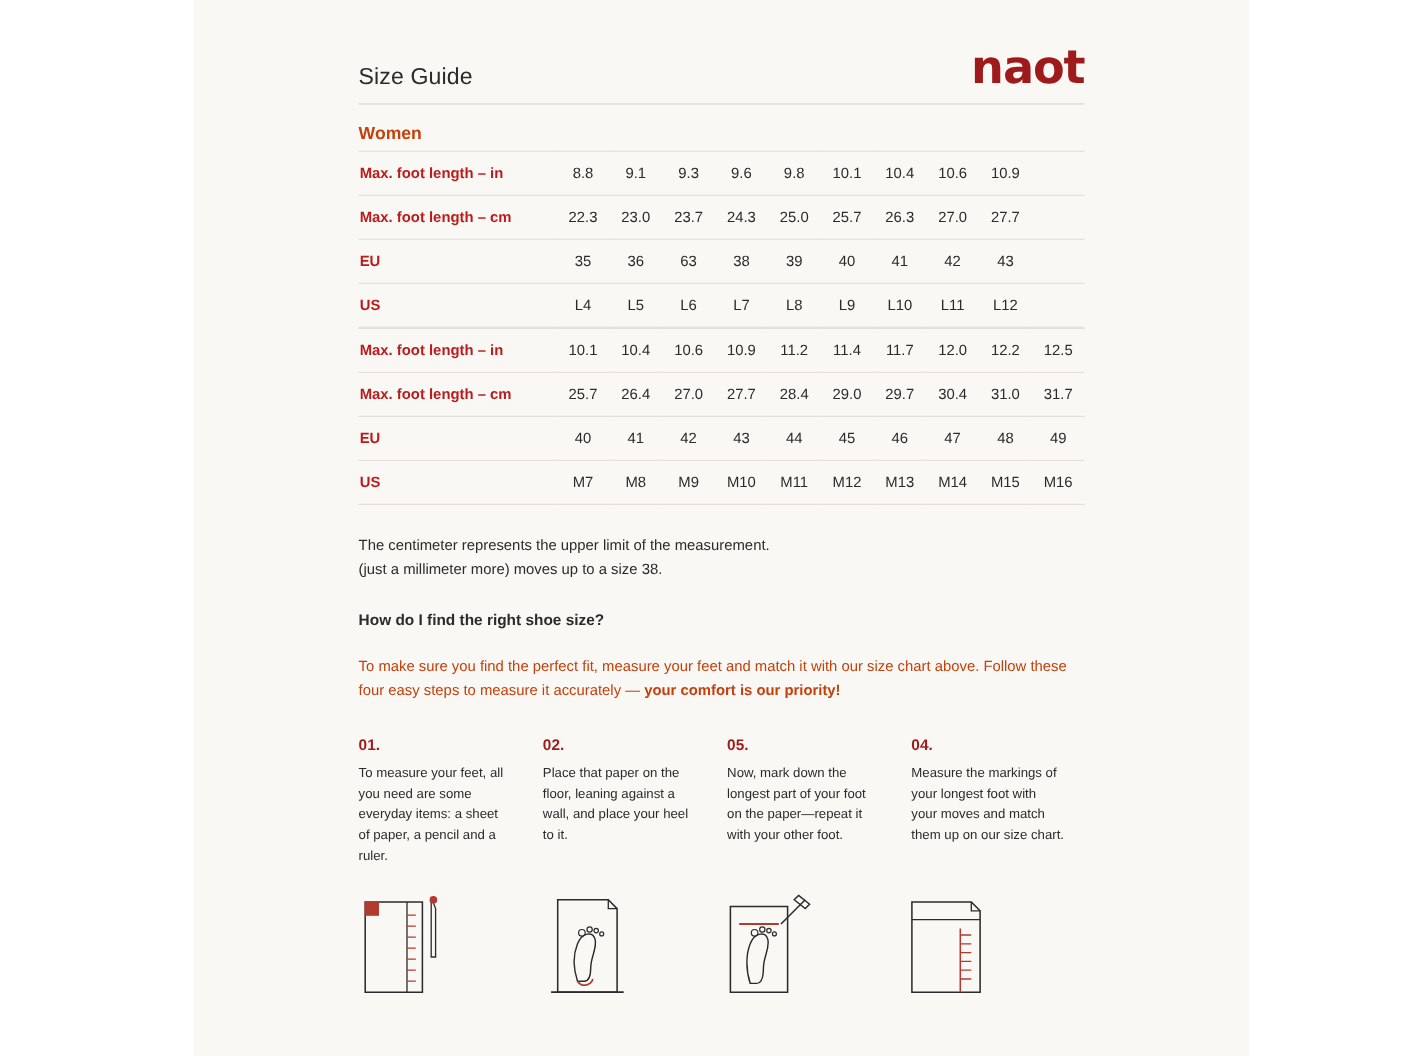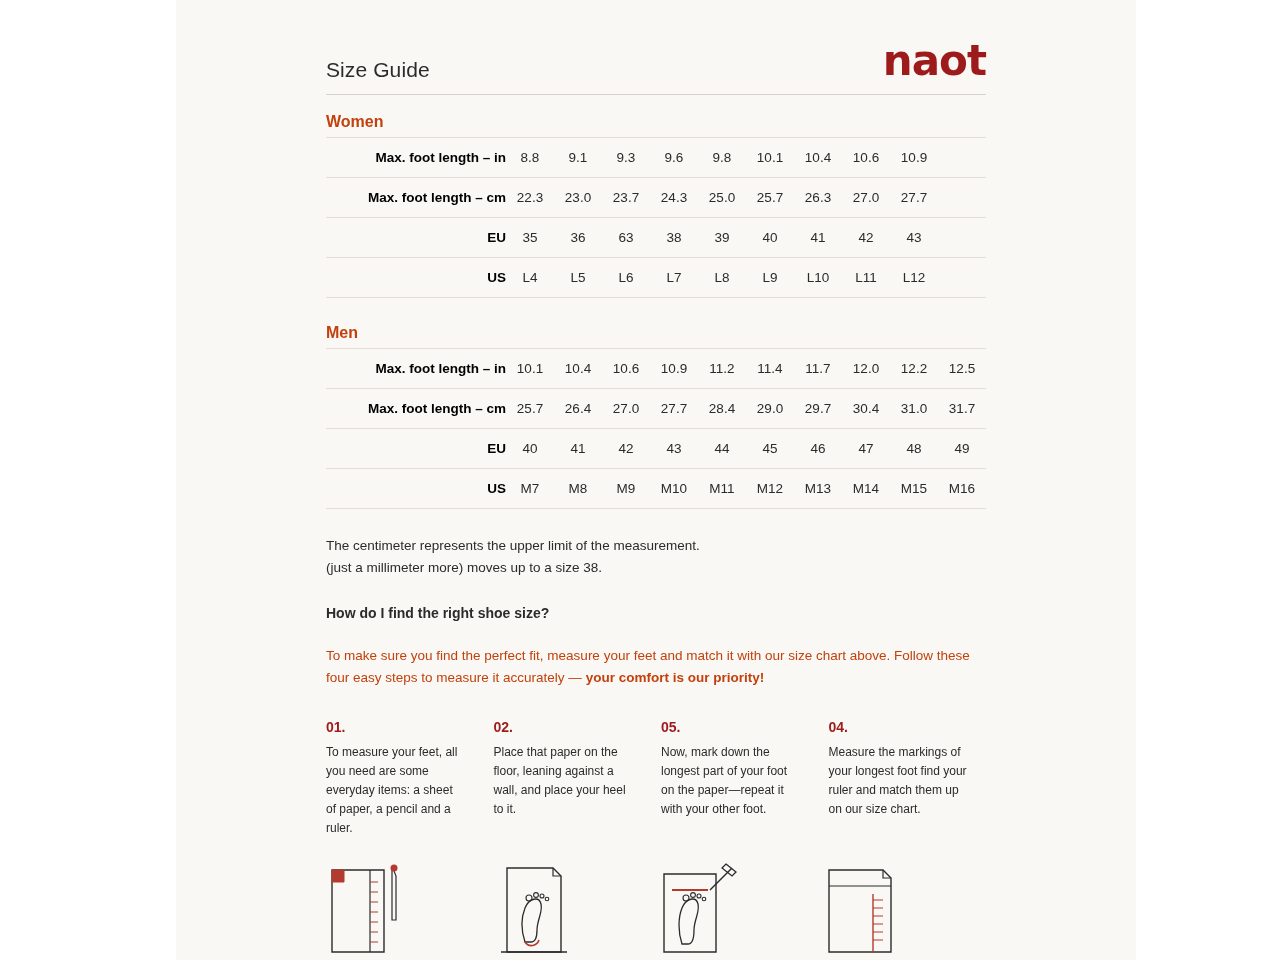--- a/index.html
+++ b/index.html
@@ -71,22 +71,22 @@
   table.size td {
     border-bottom: 1px solid #e3ddd6;
     height: 40px;
     font-size: 13.5px;
     color: #2b2b2b;
     text-align: center;
     vertical-align: middle;
     padding: 0;
   }
   table.size td.rowlabel {
-    text-align: right;
-    color: #000000;
+    text-align: left;
+    color: #b91c1c;
     font-weight: bold;
     font-size: 13.5px;
     width: 180px;
     padding-left: 1px;
   }
   table.size tr:first-child td { border-top: 1px solid #e3ddd6; }
   .note {
     margin-top: 26px;
     font-size: 13.5px;
     color: #2b2b2b;
@@ -194,21 +194,20 @@
           <td>L8</td>
           <td>L9</td>
           <td>L10</td>
           <td>L11</td>
           <td>L12</td>
           <td></td>
         </tr>
       </tbody>
         </table>
 
-      <div class="section-title" style="margin-top:26px;">Men</div>
       <table class="size">
         <tbody>
             <tr>
           <td class="rowlabel">Max. foot length – in</td>
           <td>10.1</td>
           <td>10.4</td>
           <td>10.6</td>
           <td>10.9</td>
           <td>11.2</td>
           <td>11.4</td>
@@ -277,21 +276,21 @@
         <div class="step">
           <div class="step-num">02.</div>
           <div class="step-text">Place that paper on the floor, leaning against a wall, and place your heel to it.</div>
         </div>
         <div class="step">
           <div class="step-num">05.</div>
           <div class="step-text">Now, mark down the longest part of your foot on the paper—repeat it with your other foot.</div>
         </div>
         <div class="step">
           <div class="step-num">04.</div>
-          <div class="step-text">Measure the markings of your longest foot find your ruler and match them up on our size chart.</div>
+          <div class="step-text">Measure the markings of your longest foot with your moves and match them up on our size chart.</div>
         </div>
       </div>
 
       <div class="icons">
         <div class="icon-cell">
           <span>
             <svg width="90" height="95" viewBox="0 0 90 95">
               <path d="M6 10 L58 10 L58 92 L6 92 Z" fill="none" stroke="#2b2b2b" stroke-width="1.4"></path>
               <path d="M6 10 L18 10 L18 22 L6 22 Z" fill="#b23a2e" stroke="#b23a2e" stroke-width="1"></path>
               <path d="M44 10 L44 92" fill="none" stroke="#2b2b2b" stroke-width="1.2"></path>

